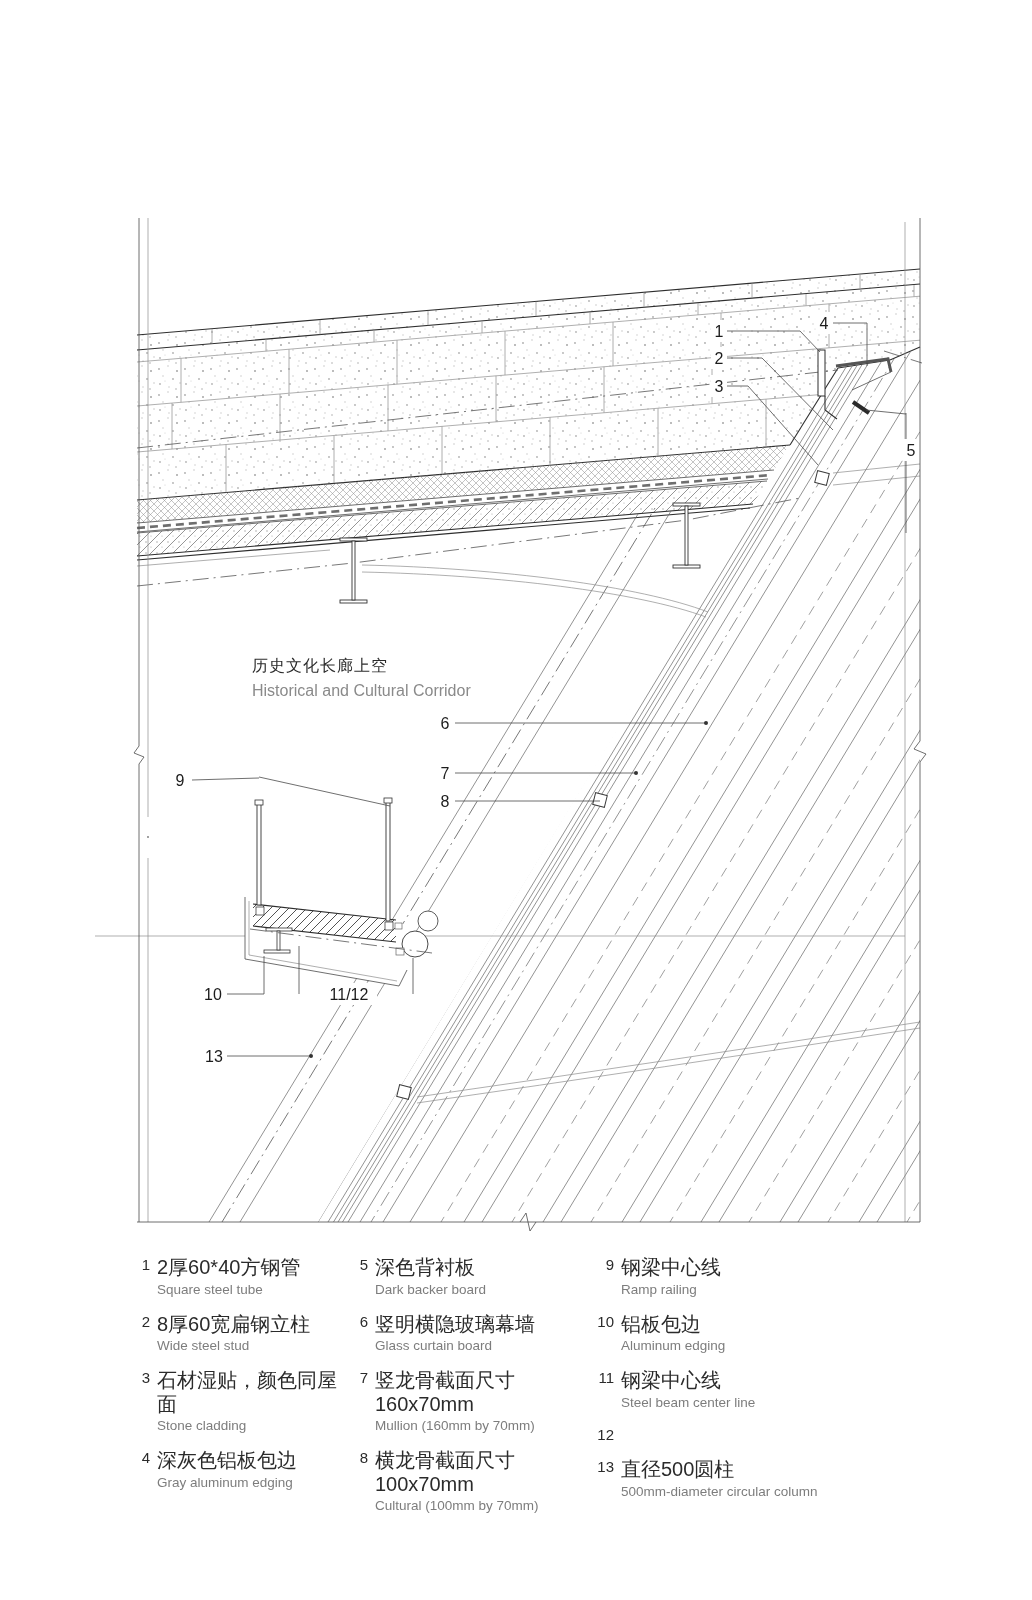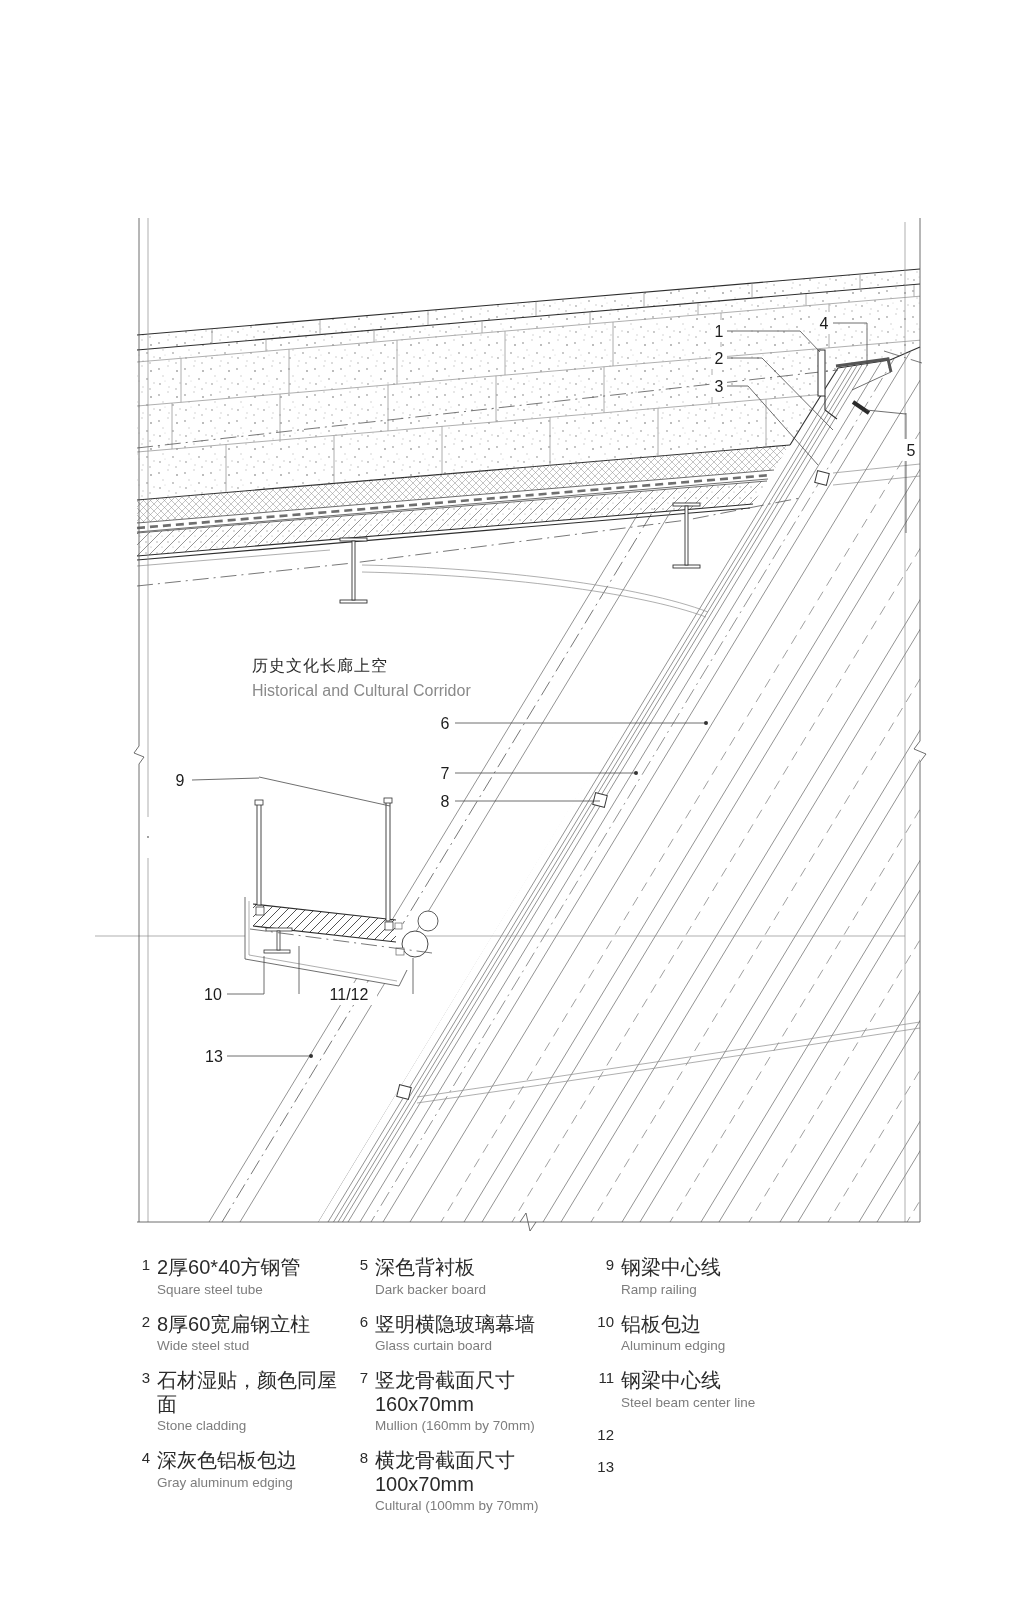--- a/index.html
+++ b/index.html
@@ -376,15 +376,19 @@
         <div>
           <div class="zh">钢梁中心线</div>
           <div class="en">Steel beam center line</div>
         </div>
       </div>
       <div class="li">
         <span class="num">12</span>
       </div>
       <div class="li">
         <span class="num">13</span>
+        <div>
+          <div class="zh">直径500圆柱</div>
+          <div class="en">500mm-diameter circular column</div>
+        </div>
       </div>
     </div>
 </div>
 
 </body></html>

